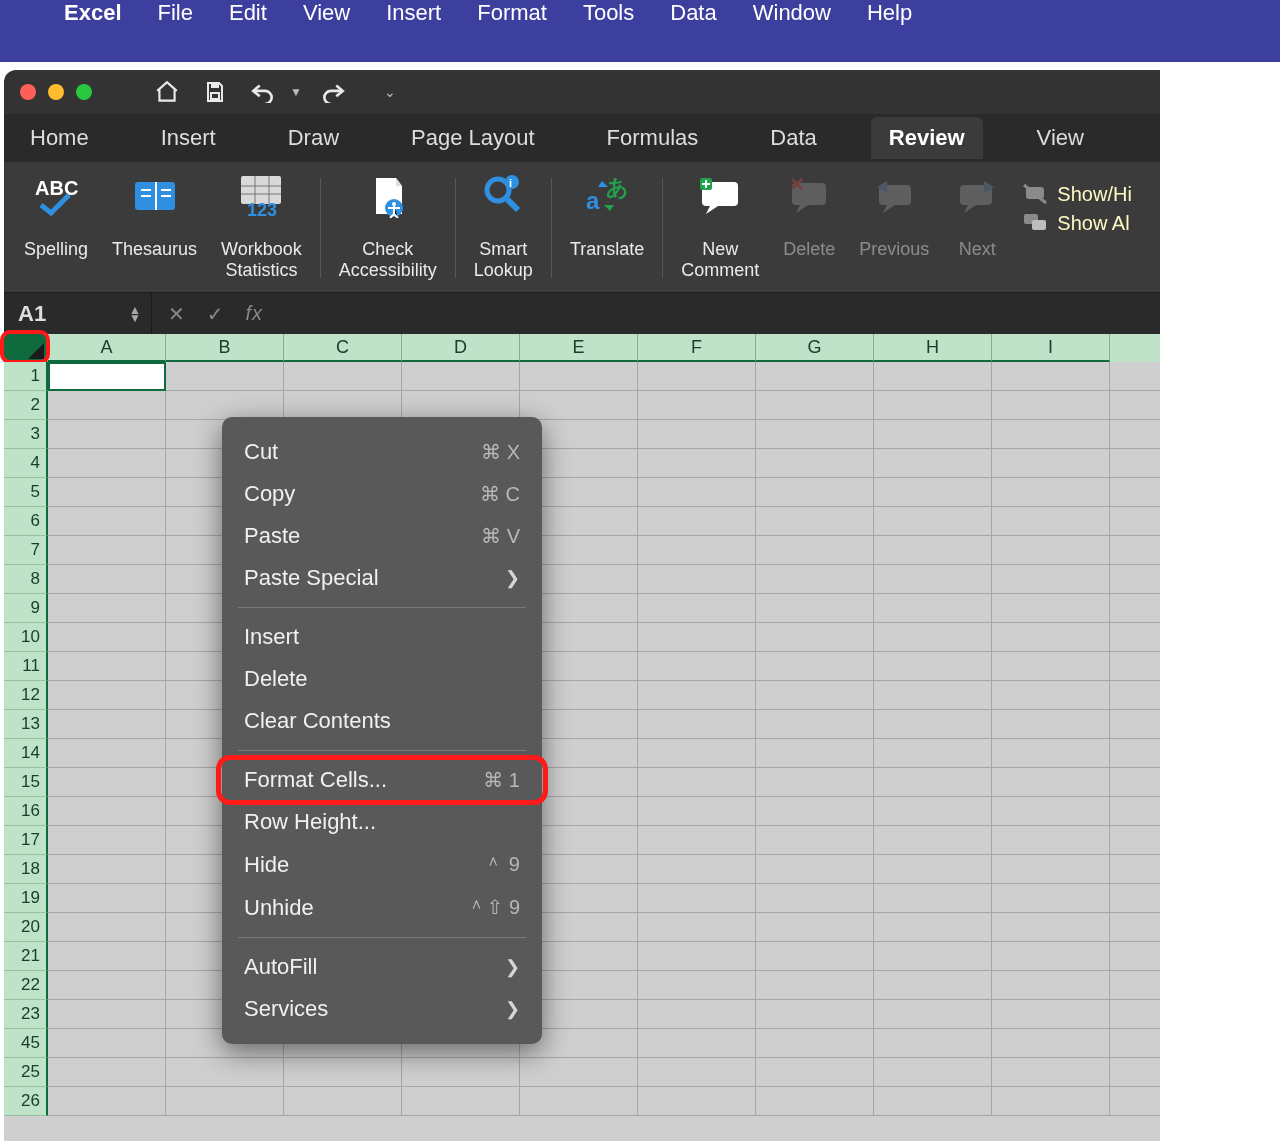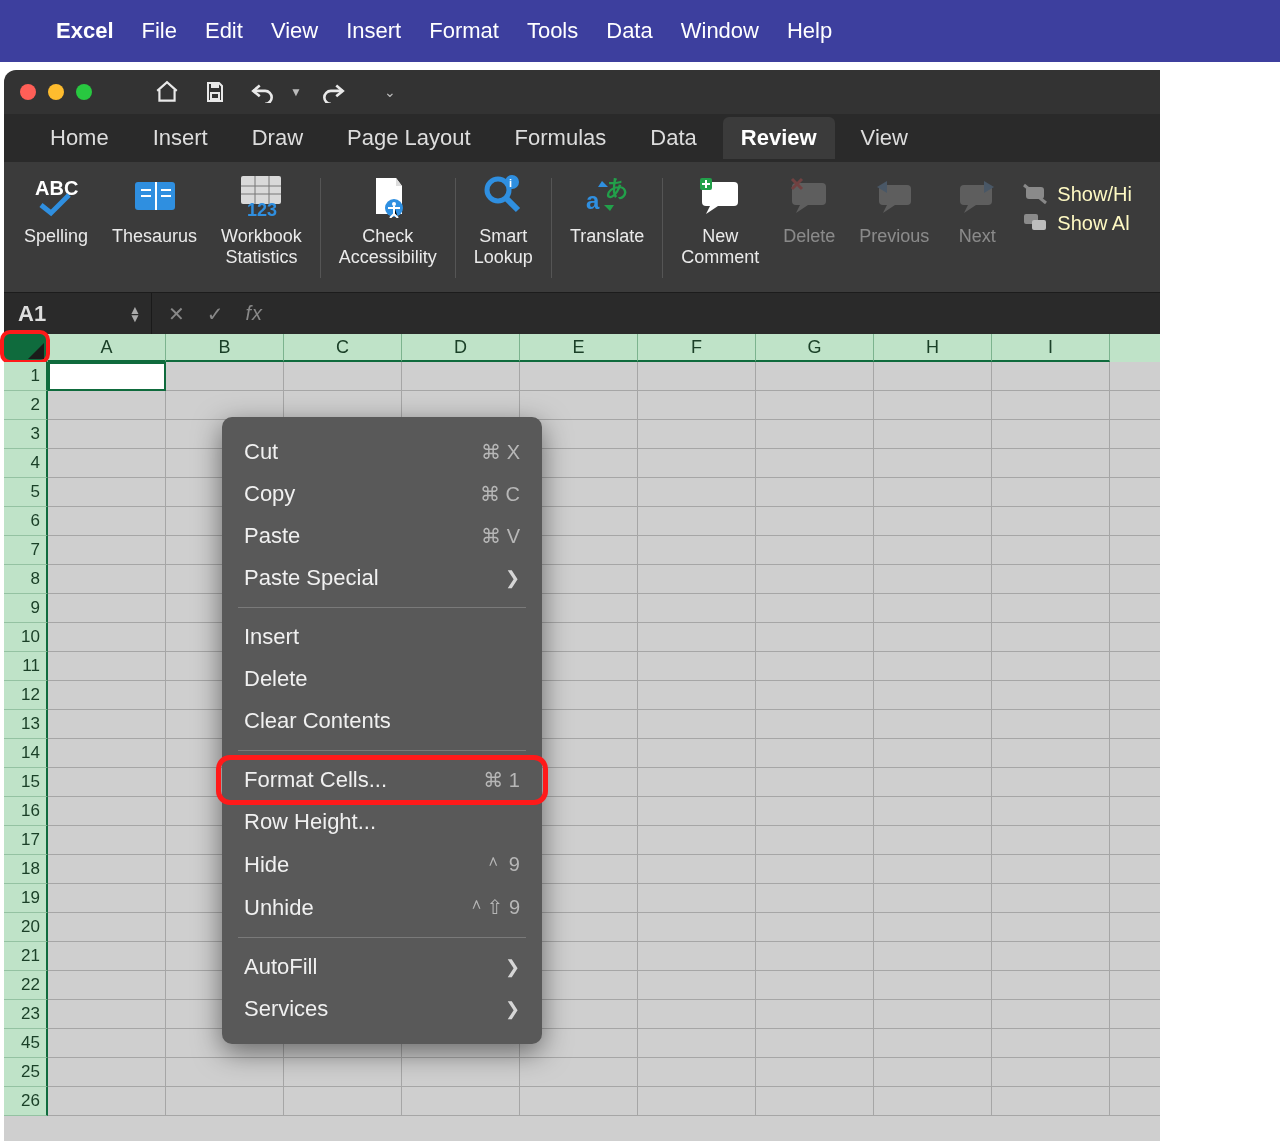--- a/index.html
+++ b/index.html
@@ -1,45 +1,45 @@
 <!DOCTYPE html>
 <html><head>
 <meta charset="utf-8">
 <style>
   * { margin: 0; padding: 0; box-sizing: border-box; font-family: -apple-system, BlinkMacSystemFont, "Segoe UI", Helvetica, Arial, sans-serif; }
   body { width: 1280px; height: 1141px; background: #fff; overflow: hidden; position: relative; }
 
   
-  .macbar { height: 62px; background: #3d3f9e; display: flex; align-items: center; padding: 0 28px; color: #fff; font-size: 22px; gap: 28px; }
+  .macbar { height: 62px; background: #3d3f9e; display: flex; padding: 0 28px; color: #fff; font-size: 22px; gap: 36px; }
   .macbar .apple { font-size: 28px; }
   .macbar .appname { font-weight: 700; }
   .macbar .mitem { font-weight: 400; cursor: default; }
 
   
   .windowwrap { position: absolute; left: 4px; top: 70px; right: 0; bottom: 0; background: #fff; }
   .titlebar { height: 44px; background: #333333; border-radius: 12px 12px 0 0; display: flex; align-items: center; padding: 0 16px; gap: 14px; }
   .traffic { display: flex; gap: 12px; margin-right: 20px; }
   .dot { width: 16px; height: 16px; border-radius: 50%; }
   .dot.red { background: #ff5f57; }
   .dot.yellow { background: #febc2e; }
   .dot.green { background: #28c840; }
   .tbicon { color: #e5e5e5; font-size: 22px; display: flex; align-items: center; justify-content: center; width: 34px; }
   .tbdivider { width: 10px; }
   .caretdown { font-size: 12px; color: #bbb; margin-left: -4px; }
 
   
-  .ribtabs { height: 48px; background: #2a2a2a; display: flex; align-items: center; gap: 8px; padding: 0 28px; color: #ddd; font-size: 22px; }
+  .ribtabs { height: 48px; background: #2a2a2a; display: flex; align-items: center; gap: 36px; padding: 0 8px; color: #ddd; font-size: 22px; }
   .ribtab { padding: 8px 18px; border-radius: 6px 6px 0 0; cursor: default; }
   .ribtab.active { background: #3b3b3b; color: #fff; font-weight: 600; }
 
   
   .ribbon { height: 130px; background: #3b3b3b; display: flex; align-items: flex-start; padding: 10px 8px 0 8px; color: #eaeaea; font-size: 18px; overflow: hidden; }
   .rgroup { display: flex; flex-direction: column; align-items: center; justify-content: flex-start; padding: 0 12px; height: 120px; text-align: center; cursor: default; }
   .rgroup.dim { opacity: 0.45; }
-  .ricon { width: 48px; height: 48px; margin-bottom: 6px; display: flex; align-items: center; justify-content: center; }
+  .ricon { width: 48px; height: 48px; margin-bottom: 19px; display: flex; align-items: center; justify-content: center; }
   .rlabel { line-height: 1.15; white-space: pre-line; }
   .vdiv { width: 1px; height: 100px; background: #555; margin: 6px 6px 0 6px; }
   .showcol { display: flex; flex-direction: column; justify-content: center; gap: 5px; padding-left: 8px; padding-top: 10px; font-size: 20px; color: #fef9c3; white-space: nowrap; }
   .showrow { display: flex; align-items: center; gap: 8px; }
   .showrow .si { width: 28px; height: 24px; display:flex; align-items:center; justify-content:center; }
 
   
   .fbar { height: 42px; background: #2a2a2a; display: flex; color: #ddd; border-top: 1px solid #1c1c1c; }
   .namebox { width: 148px; height: 100%; display: flex; align-items: center; justify-content: space-between; padding: 0 10px 0 14px; font-size: 22px; font-weight: 600; border-right: 1px solid #1a1a1a; }
   .spinner { display: flex; flex-direction: column; line-height: 8px; font-size: 12px; color: #aaa; }

